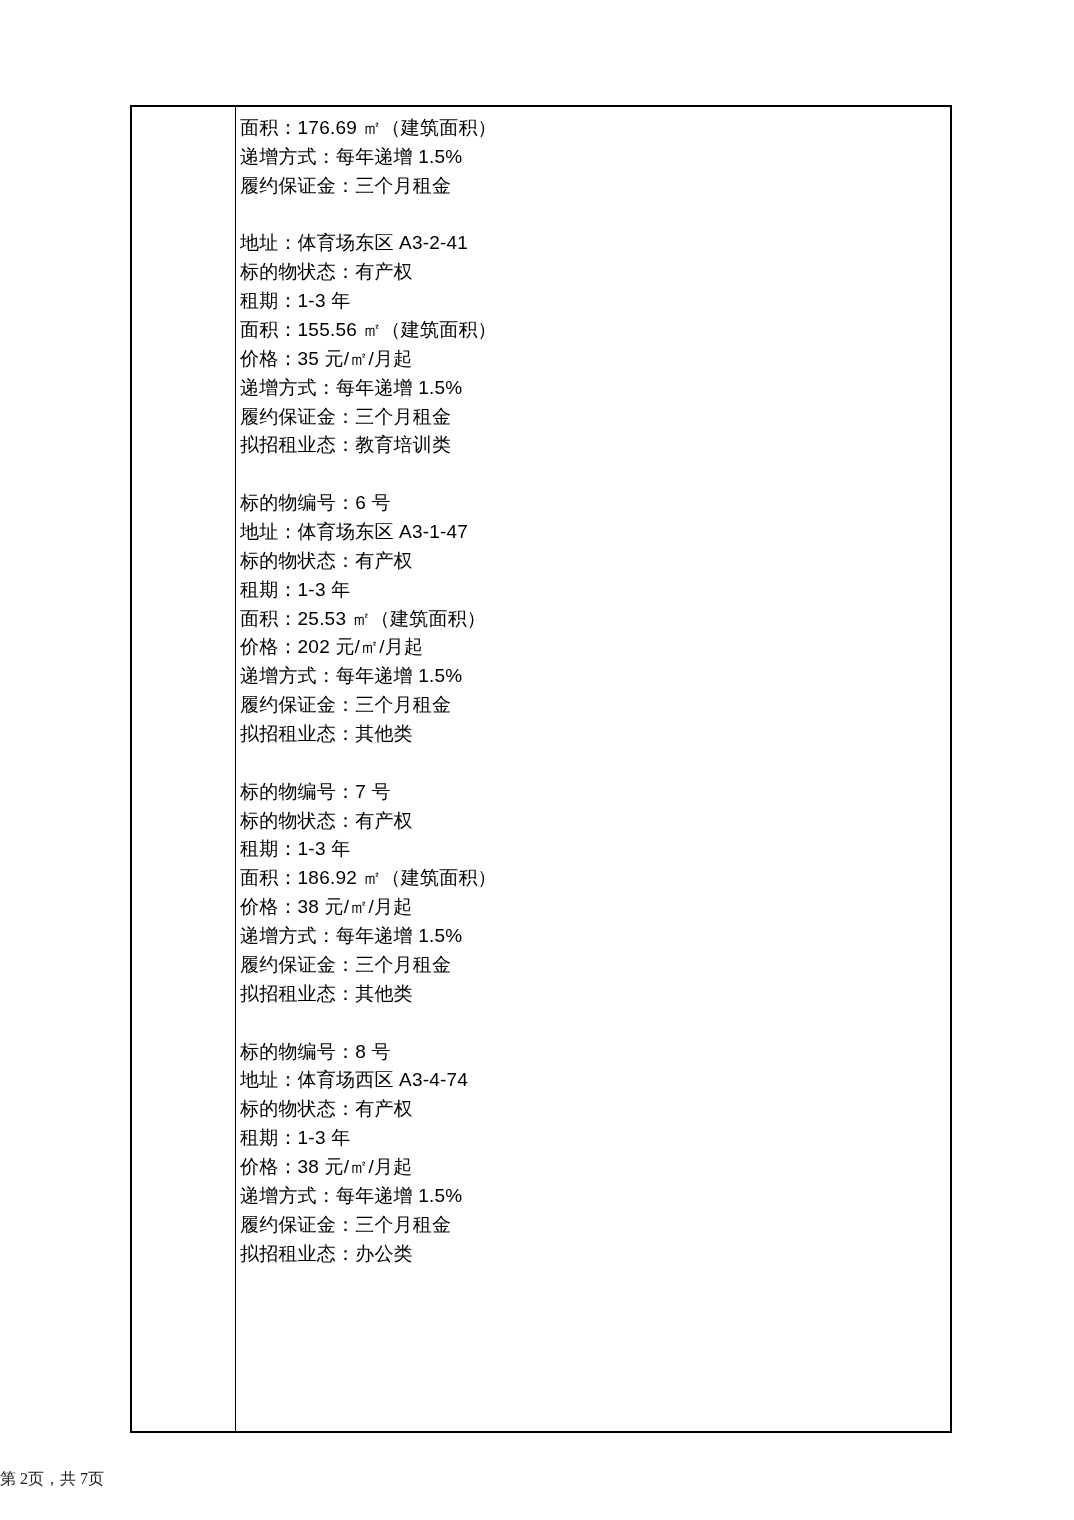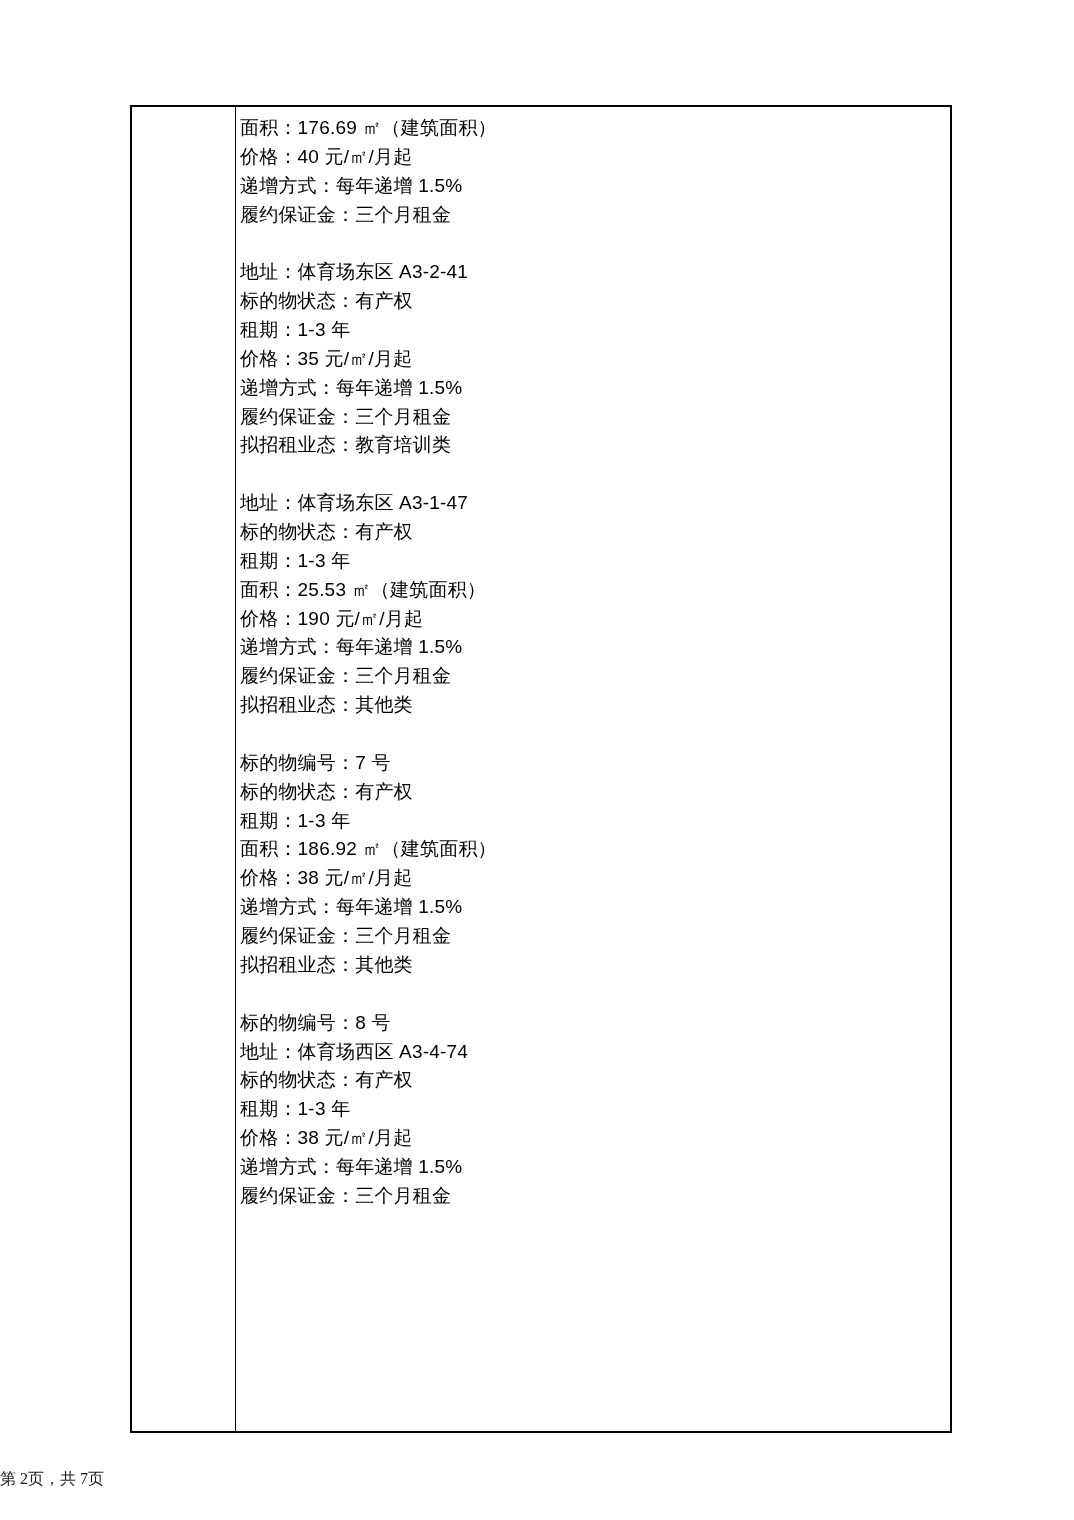--- a/index.html
+++ b/index.html
@@ -61,53 +61,55 @@
   }
 </style>
 </head>
 <body>
 
 <div class="page">
   <div class="doc-table">
     <div class="cell-label"></div>
     <div class="cell-content" id="content-cell">
         <div class="line">面积：176.69 ㎡（建筑面积）</div>
-        <div class="line">价格：40 元/㎡/月起</div>
         <div class="line">递增方式：每年递增 1.5%</div>
         <div class="line">履约保证金：三个月租金</div>
         <div class="line blank"></div>
         <div class="line">地址：体育场东区 A3-2-41</div>
         <div class="line">标的物状态：有产权</div>
         <div class="line">租期：1-3 年</div>
+        <div class="line">面积：155.56 ㎡（建筑面积）</div>
         <div class="line">价格：35 元/㎡/月起</div>
         <div class="line">递增方式：每年递增 1.5%</div>
         <div class="line">履约保证金：三个月租金</div>
         <div class="line">拟招租业态：教育培训类</div>
         <div class="line blank"></div>
+        <div class="line">标的物编号：6 号</div>
         <div class="line">地址：体育场东区 A3-1-47</div>
         <div class="line">标的物状态：有产权</div>
         <div class="line">租期：1-3 年</div>
         <div class="line">面积：25.53 ㎡（建筑面积）</div>
-        <div class="line">价格：190 元/㎡/月起</div>
+        <div class="line">价格：202 元/㎡/月起</div>
         <div class="line">递增方式：每年递增 1.5%</div>
         <div class="line">履约保证金：三个月租金</div>
         <div class="line">拟招租业态：其他类</div>
         <div class="line blank"></div>
         <div class="line">标的物编号：7 号</div>
         <div class="line">标的物状态：有产权</div>
         <div class="line">租期：1-3 年</div>
         <div class="line">面积：186.92 ㎡（建筑面积）</div>
         <div class="line">价格：38 元/㎡/月起</div>
         <div class="line">递增方式：每年递增 1.5%</div>
         <div class="line">履约保证金：三个月租金</div>
         <div class="line">拟招租业态：其他类</div>
         <div class="line blank"></div>
         <div class="line">标的物编号：8 号</div>
         <div class="line">地址：体育场西区 A3-4-74</div>
         <div class="line">标的物状态：有产权</div>
         <div class="line">租期：1-3 年</div>
         <div class="line">价格：38 元/㎡/月起</div>
         <div class="line">递增方式：每年递增 1.5%</div>
         <div class="line">履约保证金：三个月租金</div>
+        <div class="line">拟招租业态：办公类</div>
       </div>
   </div>
   <div class="footer">第 2页，共 7页</div>
 </div>
 
 </body></html>

